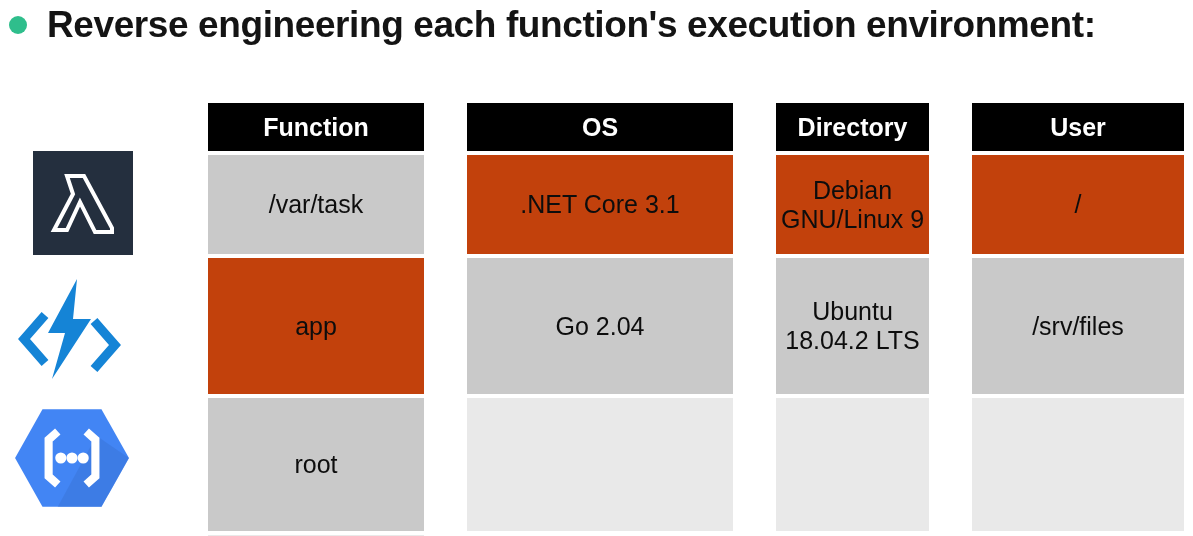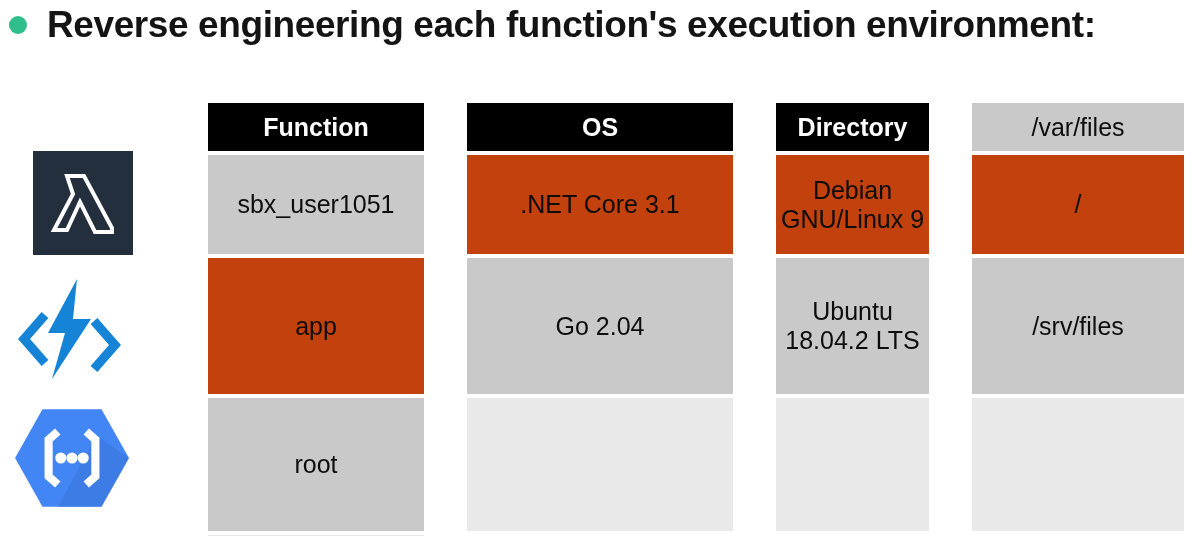--- a/index.html
+++ b/index.html
@@ -86,23 +86,23 @@
     <circle cx="60" cy="56" r="5.5" fill="#ffffff"></circle>
     <circle cx="71" cy="56" r="5.5" fill="#ffffff"></circle>
   </svg>
 </div>
 
 <div class="env-table">
 
   <div class="cell hdr">Function</div>
   <div class="cell hdr">OS</div>
   <div class="cell hdr">Directory</div>
+  <div class="cell hdr">User</div>
 
-  <div class="cell body row-dark">/var/files</div>
-  <div class="cell body row-dark">sbx_user1051</div>
+  <div class="cell body row-dark">/var/task</div>
 
   <div class="cell body row-light">.NET Core 3.1</div>
   <div class="cell body row-light">Debian GNU/Linux 9</div>
   <div class="cell body row-light">/</div>
   <div class="cell body row-light">app</div>
 
   <div class="cell body row-dark">Go 2.04</div>
   <div class="cell body row-dark">Ubuntu 18.04.2 LTS</div>
   <div class="cell body row-dark">/srv/files</div>
   <div class="cell body row-dark">root</div>

